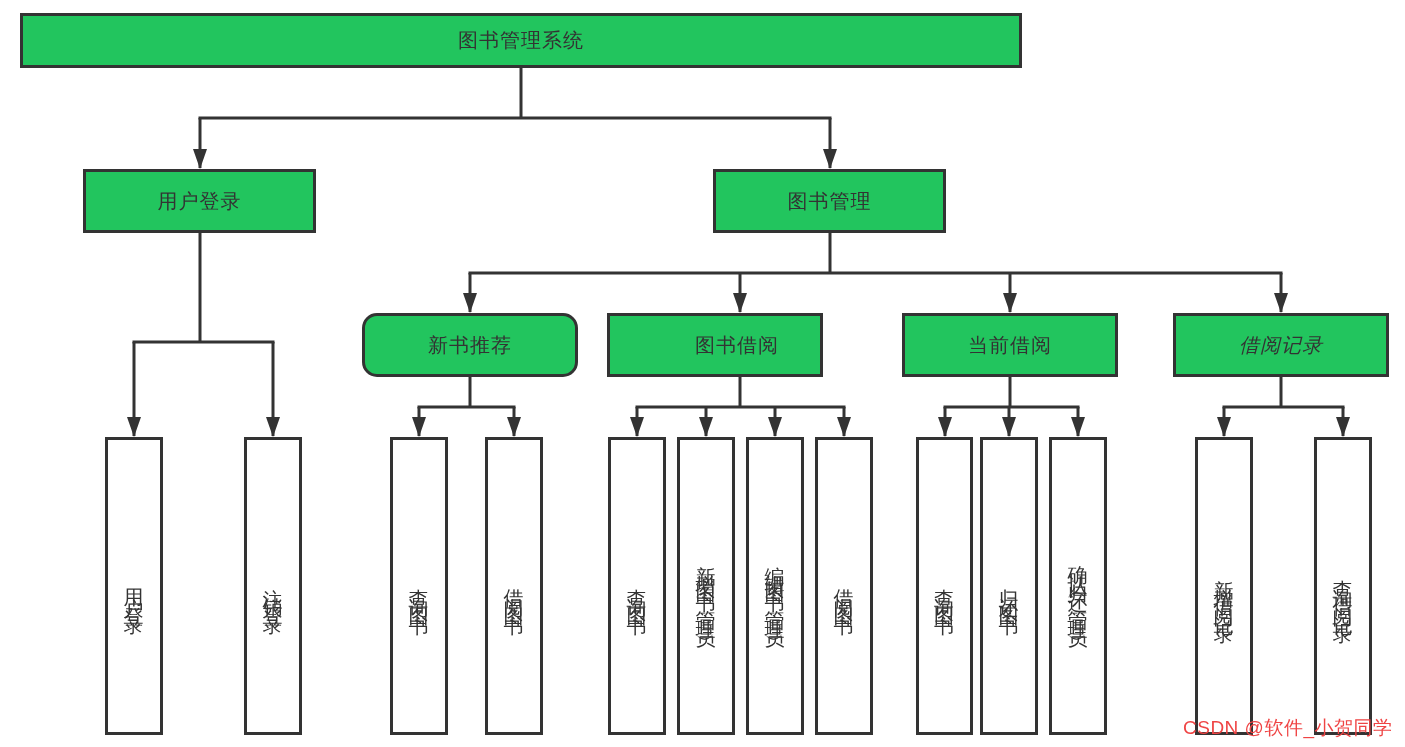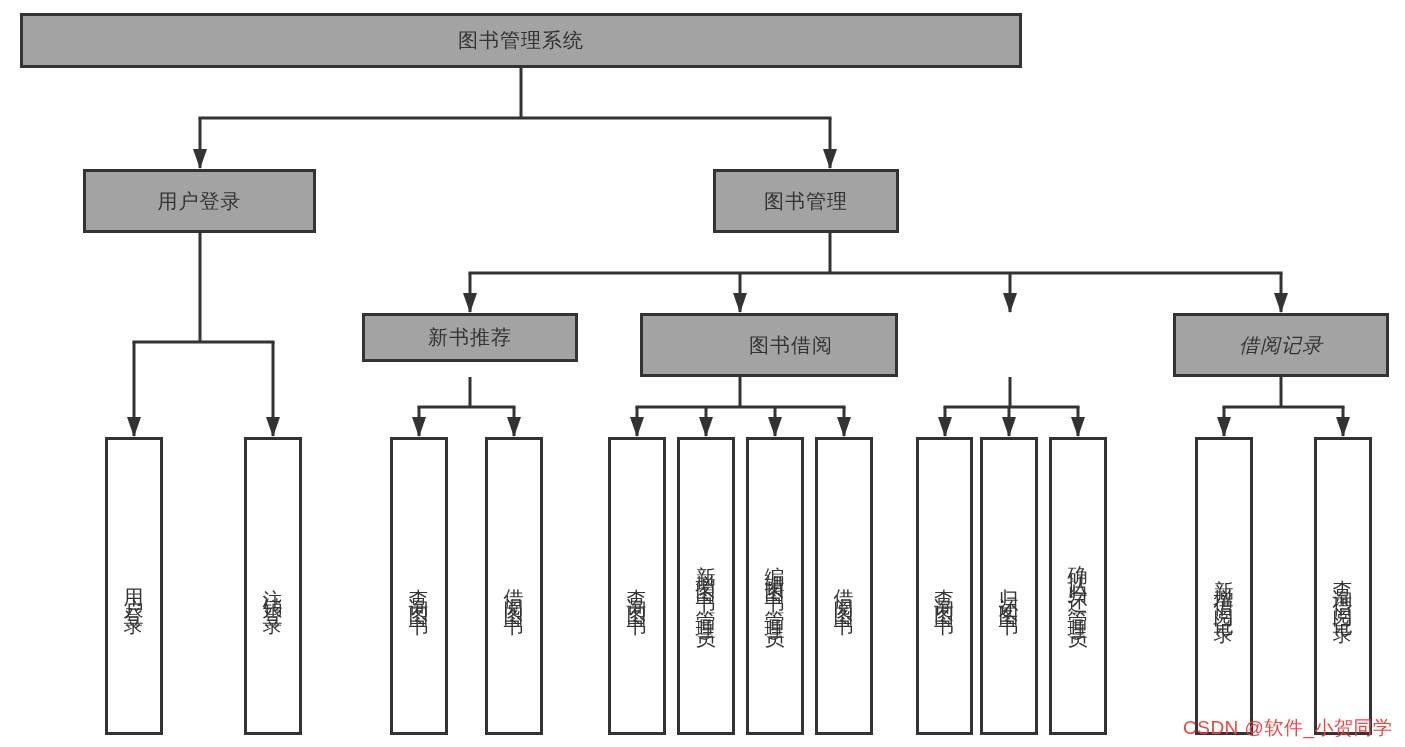--- a/index.html
+++ b/index.html
@@ -13,21 +13,21 @@
   }
   .connectors {
     position: absolute;
     left: 0; top: 0;
     width: 1405px; height: 747px;
   }
   .box {
     position: absolute;
     box-sizing: border-box;
     border: 3px solid #333333;
-    background: #a3a3a3;
+    background: #22c55e;
     display: flex;
     align-items: center;
     justify-content: center;
     color: #333333;
     font-size: 20px;
     letter-spacing: 1px;
     z-index: 2;
   }
   .vbox {
     position: absolute;
@@ -111,24 +111,25 @@
 
     <path d="M1281,377 V407"></path>
     <path d="M1222.5,407 H1344.5"></path>
     <line x1="1224" y1="407" x2="1224" y2="436" marker-end="url(#arw)"></line>
     <line x1="1343" y1="407" x2="1343" y2="436" marker-end="url(#arw)"></line>
   </svg>
 
   <div class="box" style="left:20px; top:13px; width:1002px; height:55px;">图书管理系统</div>
 
   <div class="box" style="left:83px; top:169px; width:233px; height:64px;">用户登录</div>
-  <div class="box" style="left:713px; top:169px; width:186px; height:64px;">图书管理</div>
+  <div class="box" style="left:713px; top:169px; width:233px; height:64px;">图书管理</div>
 
-  <div class="box" style="left:362px; top:313px; width:216px; height:49px;">新书推荐</div>
-  <div class="box" style="left:640px; top:313px; width:258px; height:64px;padding-left:44px;">图书借阅</div>
+  <div class="box" style="left:362px; top:313px; width:216px; height:64px;border-radius:15px;">新书推荐</div>
+  <div class="box" style="left:607px; top:313px; width:216px; height:64px;padding-left:44px;">图书借阅</div>
+  <div class="box" style="left:902px; top:313px; width:216px; height:64px;">当前借阅</div>
   <div class="box" style="left:1173px; top:313px; width:216px; height:64px;font-style:italic;">借阅记录</div>
 
   <div class="vbox" style="left:105px;">
     <span class="vtext">用户登录</span>
   </div>
   <div class="vbox" style="left:244px;">
     <span class="vtext">注销登录</span>
   </div>
 
   <div class="vbox" style="left:390px;">

